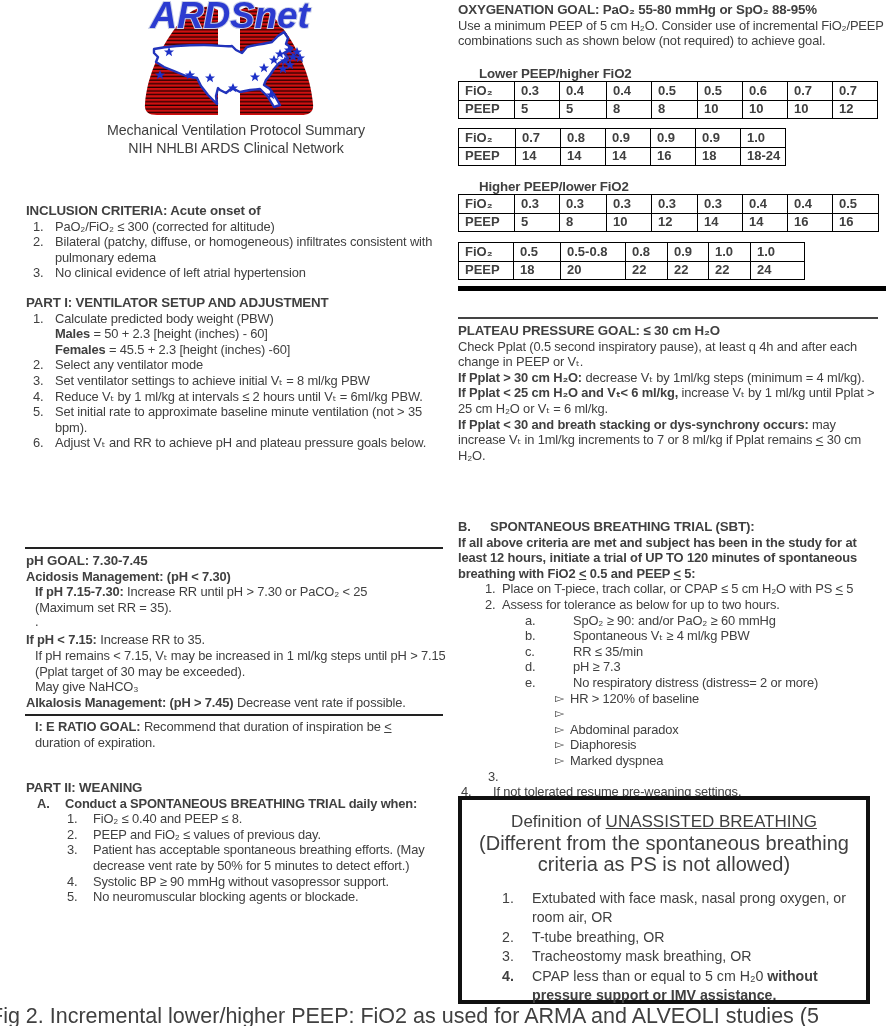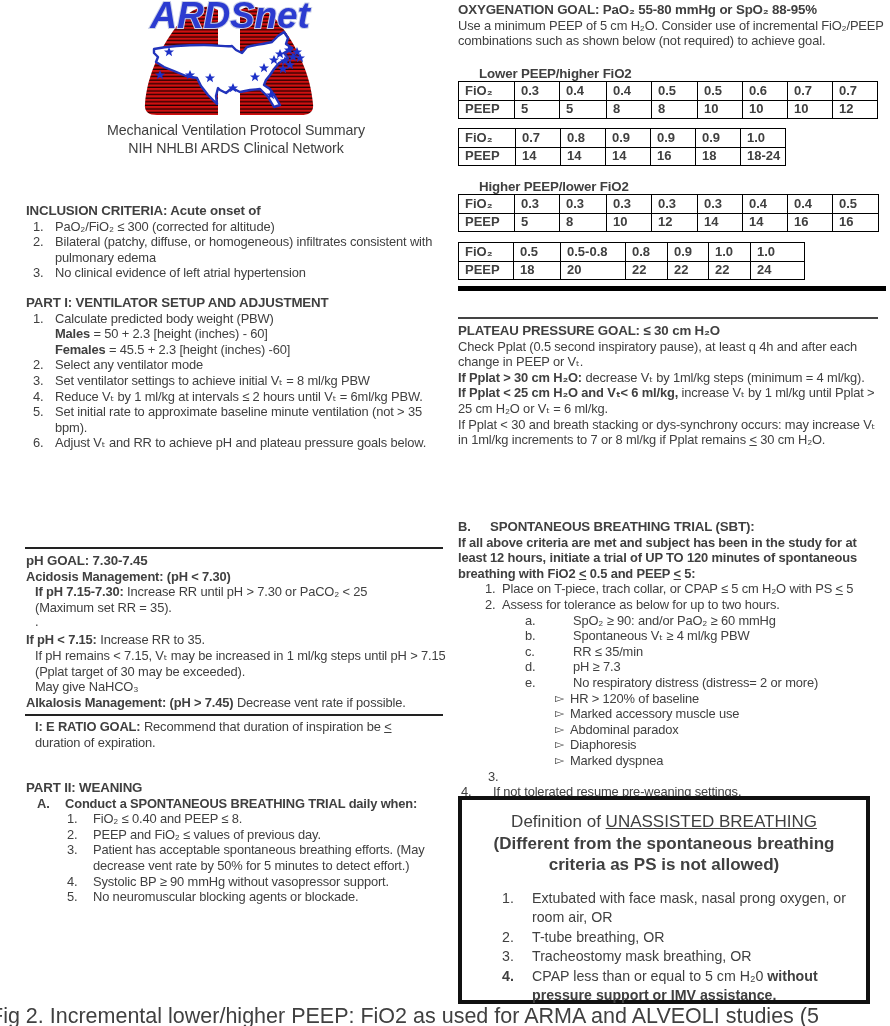--- a/index.html
+++ b/index.html
@@ -41,21 +41,21 @@
   .sbt-lab1 { flex:0 0 17px; margin-left:27px; }
   .sbt-sub-lab { flex:0 0 48px; margin-left:67px; }
   .sbt-bul-mark { flex:0 0 15px; margin-left:97px; font-size:12px; }
   .sbt-lab3 { flex:0 0 17px; margin-left:30px; }
   .sbt-lab4 { flex:0 0 32px; margin-left:3px; }
 
   
   .defbox { position:absolute; left:458px; top:796px; width:412px; height:208px;
             border:4px solid #111; padding:11px 14px 0 14px; }
   .defbox .title { text-align:center; font-size:17px; line-height:21.5px; letter-spacing:0; }
-  .defbox .subtitle { text-align:center; font-size:17px; line-height:21.5px; font-weight:bold; letter-spacing:0; }
+  .defbox .subtitle { text-align:center; font-size:20px; line-height:21.5px; font-weight:normal; letter-spacing:0; }
   .defbox .items { margin-top:13px; font-size:14.2px; line-height:19.5px; letter-spacing:0; }
   .def-lab { flex:0 0 30px; margin-left:26px; }
 
   .caption { position:absolute; left:-10px; top:1003px; width:920px; white-space:nowrap;
              font-size:21.5px; line-height:26px; letter-spacing:0; }
 </style>
 </head>
 <body>
 
 <div class="page">
@@ -346,21 +346,21 @@
     </table>
 
   <div class="rule" style="left:458px; top:286px; width:428px; height:5px; background:#000;"></div>
   <div class="rule" style="left:458px; top:317px; width:420px; height:2px; background:#444;"></div>
 
   <div class="sec" style="left:458px; top:323px; width:428px;">
     <div class="h1">PLATEAU PRESSURE GOAL: ≤ 30 cm H₂O</div>
     <div class="rich"><span>Check Pplat (0.5 second inspiratory pause), at least q 4h and after each change in PEEP or Vₜ.</span></div>
     <div class="rich"><span style="font-weight: bold;">If Pplat &gt; 30 cm H₂O:</span><span> decrease Vₜ by 1ml/kg steps (minimum = 4 ml/kg).</span></div>
     <div class="rich"><span style="font-weight: bold;">If Pplat &lt; 25 cm H₂O and Vₜ&lt; 6 ml/kg,</span><span> increase Vₜ by 1 ml/kg until Pplat &gt; 25 cm H₂O or Vₜ = 6 ml/kg.</span></div>
-    <div class="rich"><span style="font-weight: normal;">If Pplat &lt; 30 and breath stacking or dys-synchrony occurs:</span><span> may increase Vₜ in 1ml/kg increments to 7 or 8 ml/kg if Pplat remains </span><span style="text-decoration: underline;">&lt;</span><span> 30 cm H₂O.</span></div>
+    <div class="rich"><span style="font-weight: bold;">If Pplat &lt; 30 and breath stacking or dys-synchrony occurs:</span><span> may increase Vₜ in 1ml/kg increments to 7 or 8 ml/kg if Pplat remains </span><span style="text-decoration: underline;">&lt;</span><span> 30 cm H₂O.</span></div>
   </div>
 
   <div class="sec" style="left:458px; top:519px; width:428px;">
     <div class="row">
       <span class="b" style="flex:0 0 32px;">B.</span>
       <span class="cell h1">SPONTANEOUS BREATHING TRIAL (SBT):</span>
     </div>
     <div class="rich b"><span>If all above criteria are met and subject has been in the study for at least 12 hours, initiate a trial of UP TO 120 minutes of spontaneous breathing with FiO2 </span><span style="text-decoration: underline;">&lt;</span><span> 0.5 and PEEP </span><span style="text-decoration: underline;">&lt;</span><span> 5:</span></div>
     <div class="row">
       <span class="sbt-lab1">1.</span>
@@ -389,21 +389,20 @@
     <div class="row">
       <span class="sbt-sub-lab">e.</span>
       <span class="cell">No respiratory distress (distress= 2 or more)</span>
     </div>
     <div class="row">
       <span class="sbt-bul-mark">▻</span>
       <span class="cell">HR &gt; 120% of baseline</span>
     </div>
     <div class="row">
       <span class="sbt-bul-mark">▻</span>
-      <span class="cell">Marked accessory muscle use</span>
     </div>
     <div class="row">
       <span class="sbt-bul-mark">▻</span>
       <span class="cell">Abdominal paradox</span>
     </div>
     <div class="row">
       <span class="sbt-bul-mark">▻</span>
       <span class="cell">Diaphoresis</span>
     </div>
     <div class="row">

